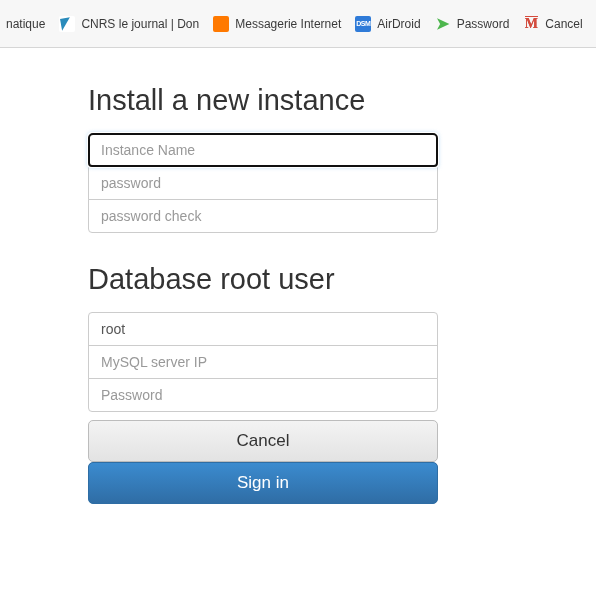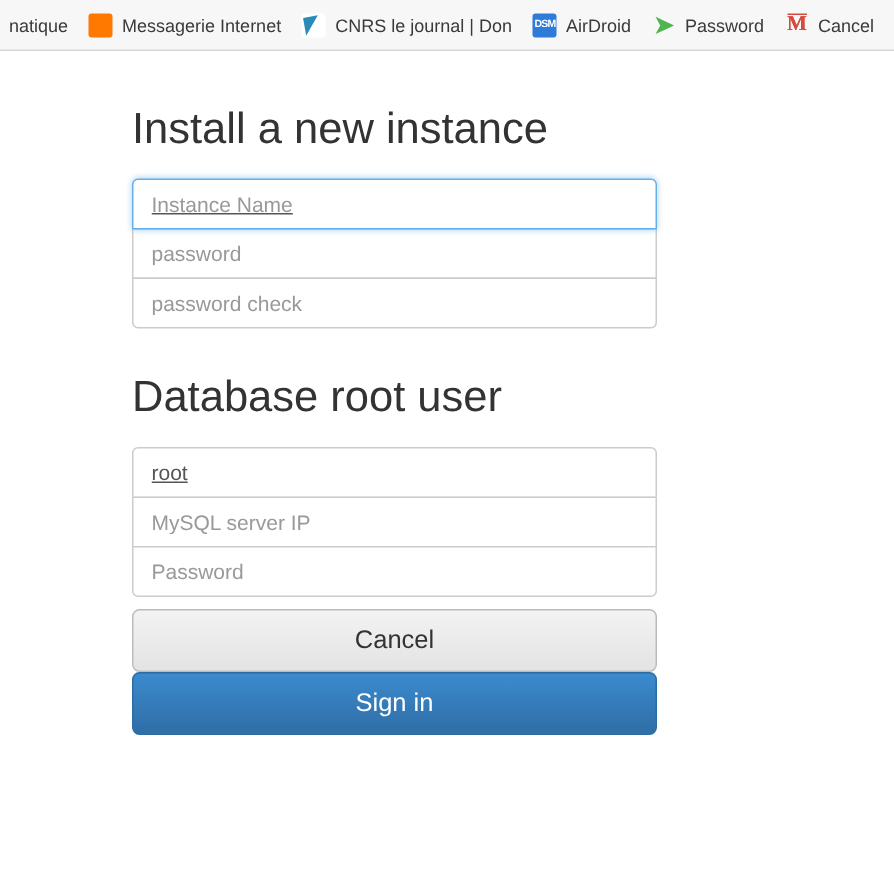--- a/index.html
+++ b/index.html
@@ -10,21 +10,21 @@
     body {
       font-family: -apple-system, BlinkMacSystemFont, "Segoe UI", Helvetica, Arial, sans-serif;
       background: #fff;
       width: 596px;
       height: 594px;
       overflow: hidden;
     }
     .bookmarks-bar {
       display: flex;
       align-items: center;
-      height: 34px;
+      height: 48px;
       background: #f7f7f7;
       border-bottom: 1px solid #d6d6d6;
       padding: 0 6px;
       gap: 14px;
       font-size: 12px;
       color: #3a3a3a;
       white-space: nowrap;
       overflow: hidden;
     }
     .bookmark {
@@ -112,21 +112,20 @@
     }
     .input-stack .form-control:not(:first-child):not(:last-child) {
       border-radius: 0;
       margin-top: -1px;
     }
     .input-stack .form-control:first-child {
       border-top-left-radius: 4px;
       border-top-right-radius: 4px;
       border-bottom-left-radius: 0;
       border-bottom-right-radius: 0;
-      text-decoration: underline;
     }
     .input-stack .form-control:last-child {
       border-top-left-radius: 0;
       border-top-right-radius: 0;
       border-bottom-left-radius: 4px;
       border-bottom-right-radius: 4px;
       margin-top: -1px;
     }
     .input-stack .form-control:only-child {
       border-radius: 4px;
@@ -171,26 +170,26 @@
     }
   </style>
 </head>
 <body>
 
 <div class="bookmarks-bar">
   <div class="bookmark">
     <span>natique</span>
   </div>
   <div class="bookmark">
+    <span class="bm-icon cnrs"></span>
+    <span>CNRS le journal | Don</span>
+  </div>
+  <div class="bookmark">
     <span class="bm-icon orange"></span>
     <span>Messagerie Internet</span>
-  </div>
-  <div class="bookmark">
-    <span class="bm-icon cnrs"></span>
-    <span>CNRS le journal | Don</span>
   </div>
   <div class="bookmark">
     <span class="bm-icon dsm">DSM</span>
     <span>AirDroid</span>
   </div>
   <div class="bookmark">
     <span class="bm-icon airdroid">➤</span>
     <span>Password</span>
   </div>
   <div class="bookmark">

